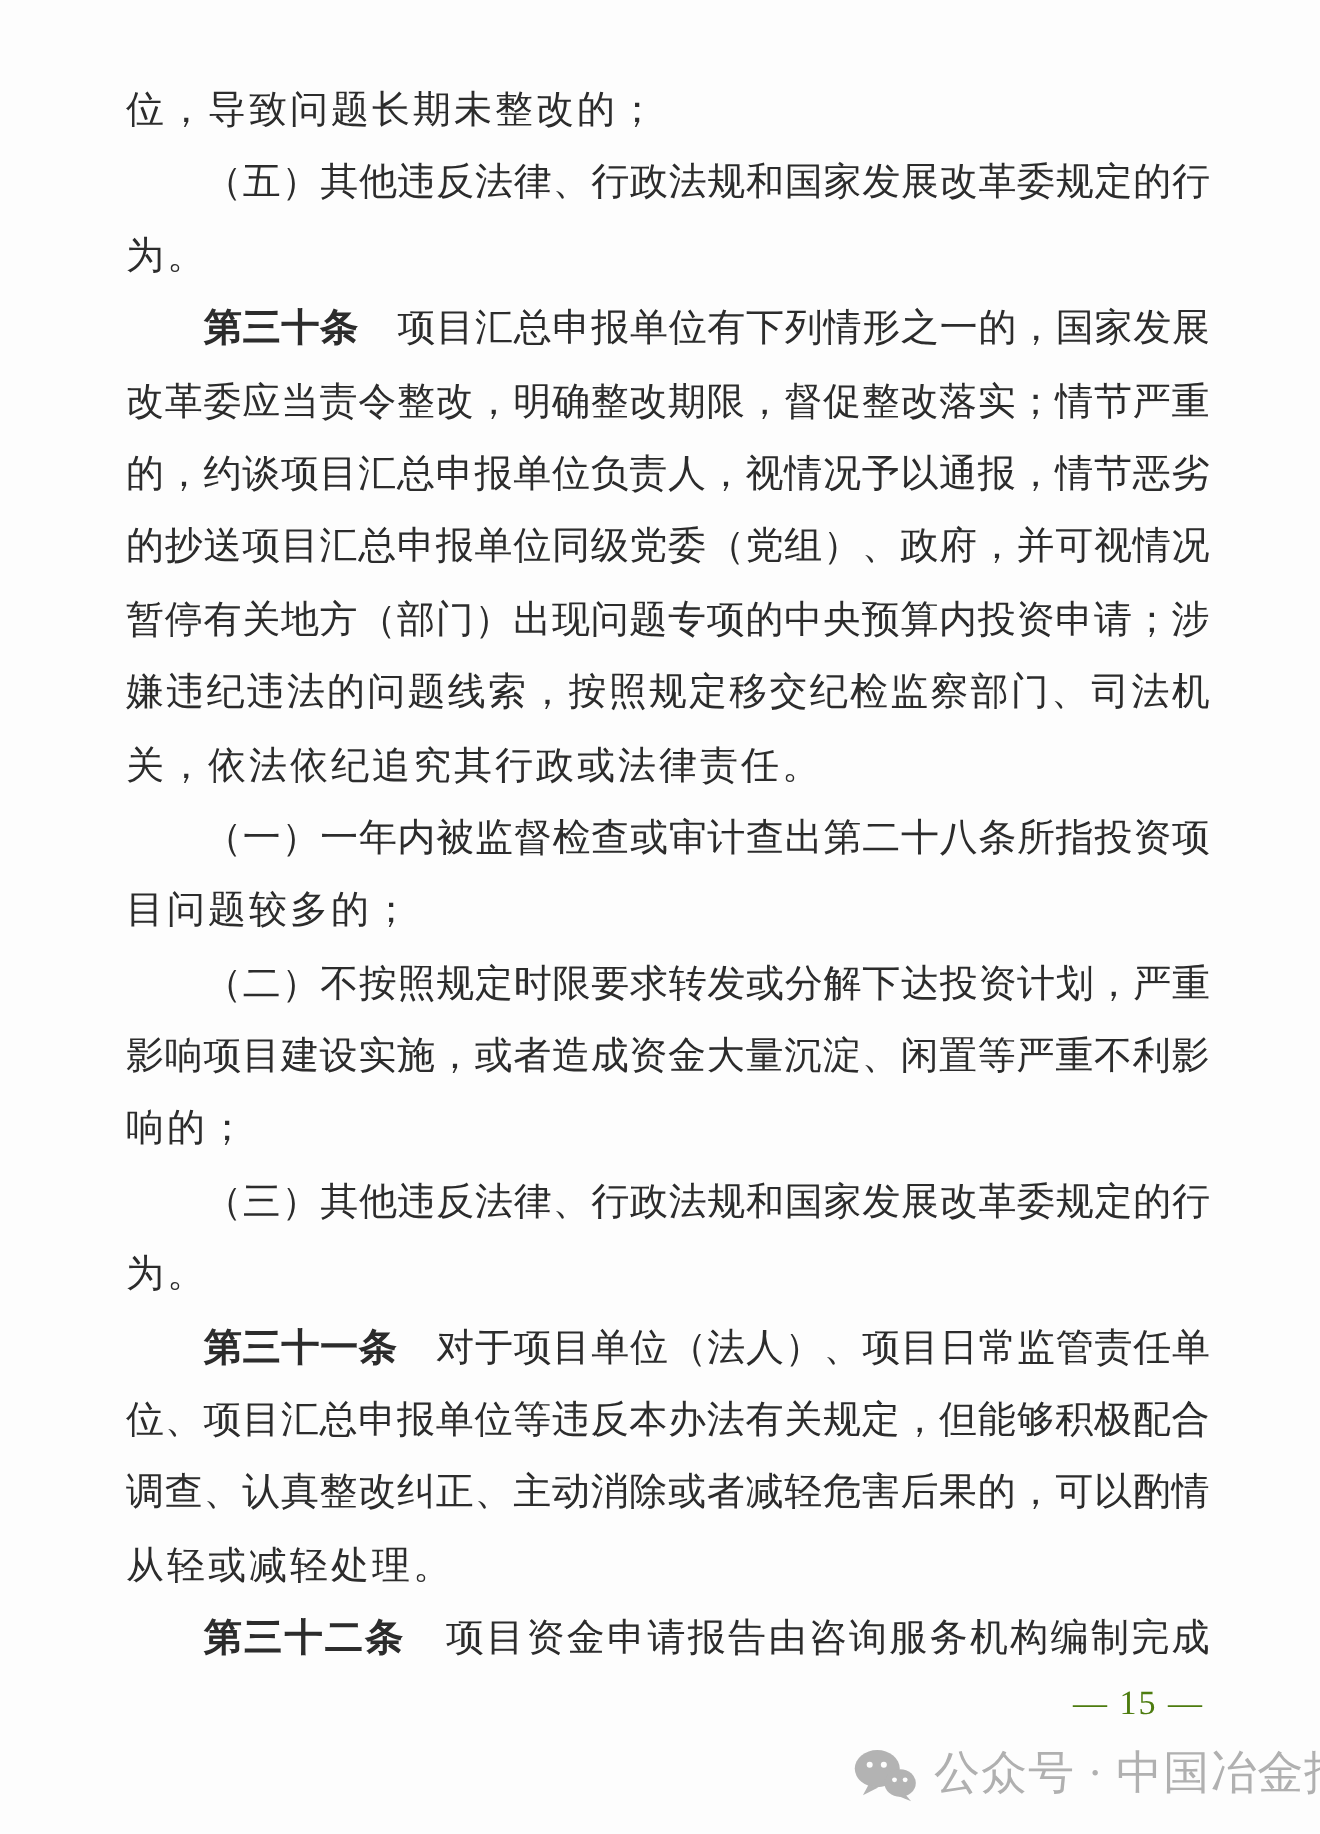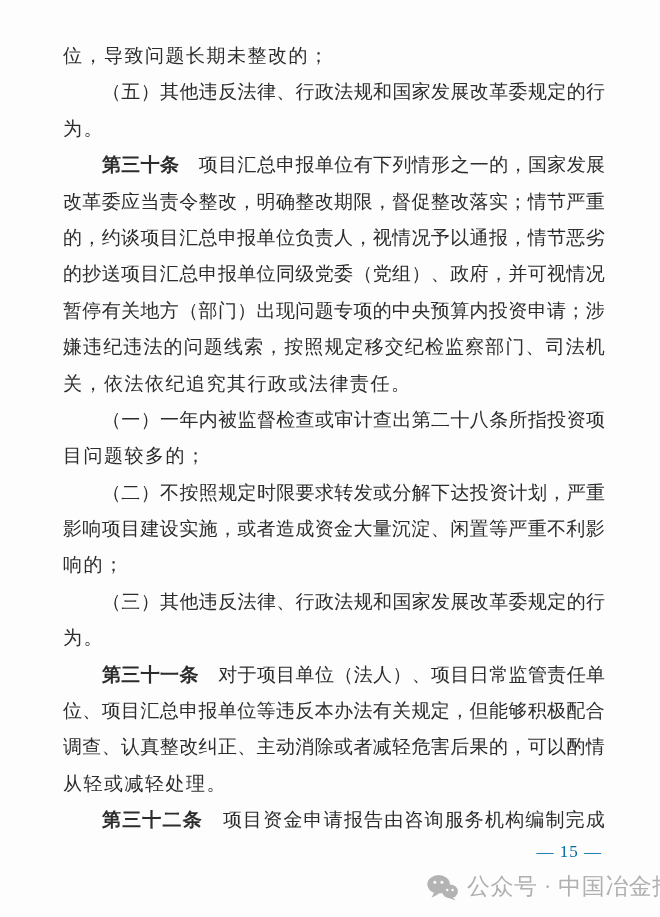--- a/index.html
+++ b/index.html
@@ -40,21 +40,21 @@
   .line span { display: block; }
   .line span.bold { font-weight: 700; }
   .page-footer {
     position: absolute;
     top: 841px;
     right: 58px;
     height: 22px;
     line-height: 22px;
     font-size: 17px;
     letter-spacing: 1px;
-    color: #0369a1;
+    color: #4d7c0f;
     font-family: "Liberation Serif", serif;
     text-align: center;
   }
   .watermark {
     position: absolute;
     left: 427px;
     top: 871px;
     height: 32px;
     display: flex;
     align-items: center;

